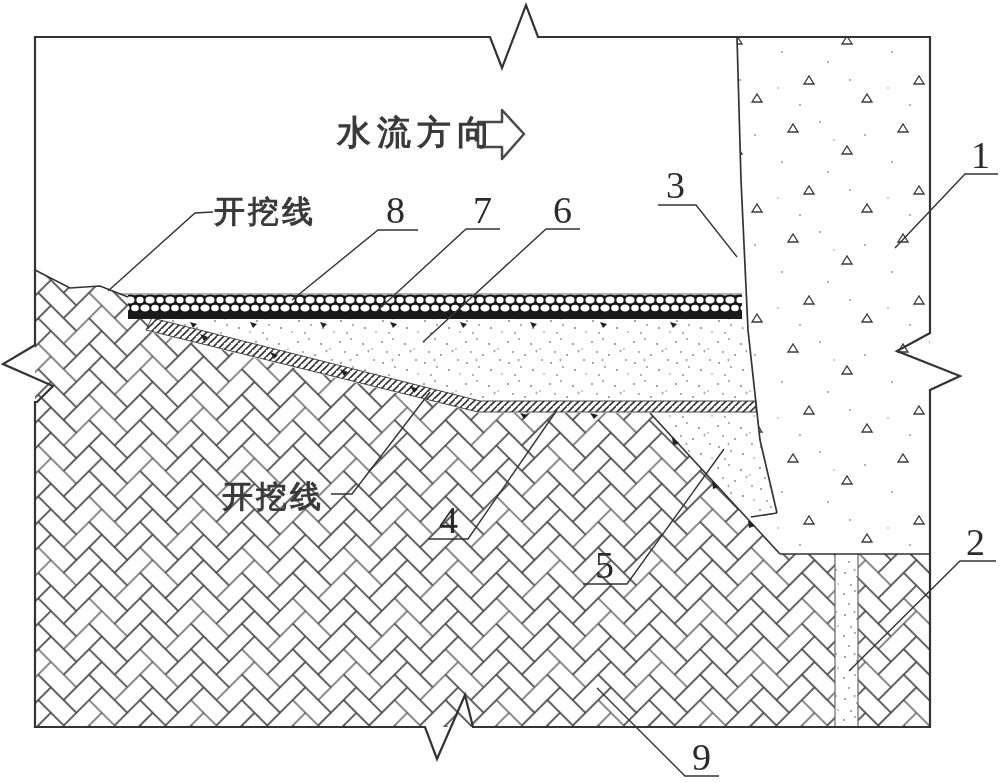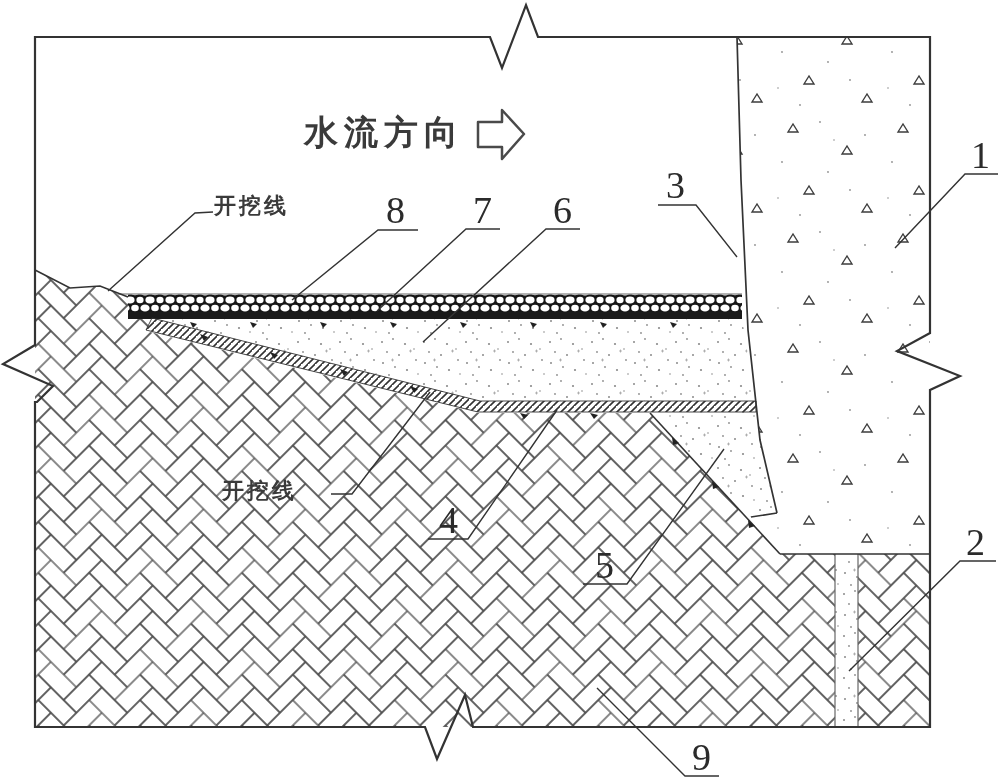--- a/index.html
+++ b/index.html
@@ -1,20 +1,20 @@
 <!DOCTYPE html>
 <html><head>
 <meta charset="utf-8">
 <style>
   html,body{margin:0;padding:0;background:#ffffff;}
   #stage{position:relative;width:1000px;height:783px;background:#fff;overflow:hidden;
          font-family:"Liberation Sans",sans-serif;}
   #stage svg{position:absolute;left:0;top:0;}
   .lbl{position:absolute;color:#2b2b2b;white-space:nowrap;user-select:none;}
-  .cjk{font-family:"Liberation Sans",sans-serif;font-size:22px;font-weight:600;
+  .cjk{font-family:"Liberation Sans",sans-serif;font-size:31px;font-weight:600;
        letter-spacing:3px;color:#3a3a3a;}
   .flow{font-size:34px;letter-spacing:6px;}
   .num{font-family:"Liberation Serif",serif;font-size:38px;font-weight:400;color:#2b2b2b;}
 </style>
 </head>
 <body>
 
 <div id="stage">
 
 <svg width="1000" height="783" viewBox="0 0 1000 783">
@@ -147,21 +147,21 @@
     <path d="M996 561 L960 561 L849 671"></path>
     <path d="M428 539 L468 539 L557 410"></path>
     <path d="M583 584 L627 584 L724 449"></path>
     <path d="M719 776 L685 776 L597 688"></path>
     <path d="M331 494 L352 494 L430 392"></path>
   </g>
 
   <path d="M478 122 L502 122 L502 110 L524 134 L502 159 L502 147 L478 147 Z" fill="#ffffff" stroke="#4a4a4a" stroke-width="2.5" stroke-linejoin="round"></path>
 </svg>
 
-<div class="lbl cjk flow" style="left:304px;top:110px;">水流方向</div>
+<div class="lbl cjk flow" style="left:337px;top:110px;">水流方向</div>
 
 <div class="lbl cjk" style="left:214px;top:191px;">开挖线</div>
 
 <div class="lbl cjk" style="left:222px;top:476px;">开挖线</div>
 
 <div class="lbl num" style="left:386px;top:188px;">8</div>
 <div class="lbl num" style="left:473px;top:188px;">7</div>
 <div class="lbl num" style="left:553px;top:188px;">6</div>
 <div class="lbl num" style="left:666px;top:163px;">3</div>
 <div class="lbl num" style="left:971px;top:133px;">1</div>

